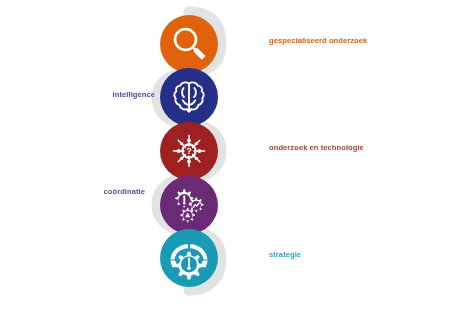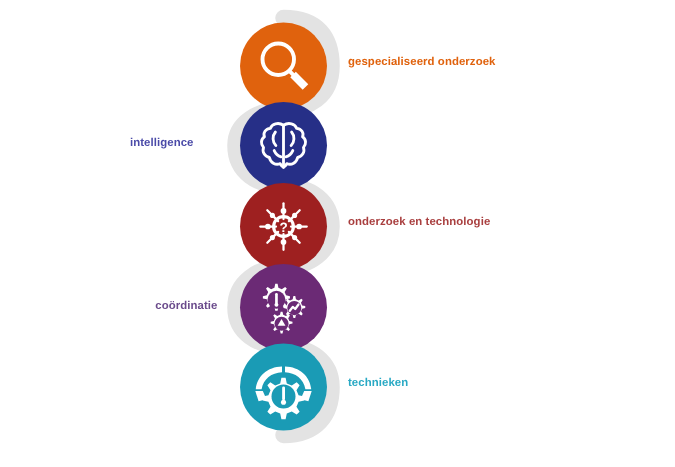--- a/index.html
+++ b/index.html
@@ -48,20 +48,21 @@
     font-weight: bold;
     letter-spacing: 0.05px;
     white-space: nowrap;
     line-height: 1;
   }
   .label.left {
     text-align: right;
   }
   .label.right {
     text-align: right;
+    margin-left: 37px;
   }
 </style>
 </head>
 <body>
 
 <div id="infographic">
 
   <div class="ribbon-layer">
     <svg viewBox="0 0 450 311" width="450" height="311" xmlns="http://www.w3.org/2000/svg">
       <path fill="none" stroke="#e3e3e3" stroke-width="11" stroke-linecap="round" d="M 189 12
@@ -194,21 +195,21 @@
         <circle cx="29" cy="35.4" r="8.0" fill="#1A9BB5"></circle>
         <rect x="28.1" y="28.6" width="1.9" height="9.4" rx="0.95" fill="#ffffff"></rect>
         <circle cx="29" cy="39.2" r="1.7" fill="#ffffff"></circle>
       </svg>
     </div>
 
   </div>
 
   <div class="label right" style="left:232px; top:37px; color:#E0620D;">gespecialiseerd onderzoek</div>
 
-  <div class="label left" style="right:321px; top:91px; color:#4B4BA8;">intelligence</div>
+  <div class="label left" style="right:295px; top:91px; color:#4B4BA8;">intelligence</div>
 
   <div class="label right" style="left:232px; top:144px; color:#A93F3F;">onderzoek en technologie</div>
 
-  <div class="label left" style="right:305px; top:200px; color:#6B4B8C;">coördinatie</div>
-
-  <div class="label right" style="left:232px; top:251px; color:#29A9C4;">technieken</div>
+  <div class="label left" style="right:305px; top:188px; color:#6B4B8C;">coördinatie</div>
+
+  <div class="label right" style="left:232px; top:251px; color:#29A9C4;">strategie</div>
 
 </div>
 
 </body></html>

